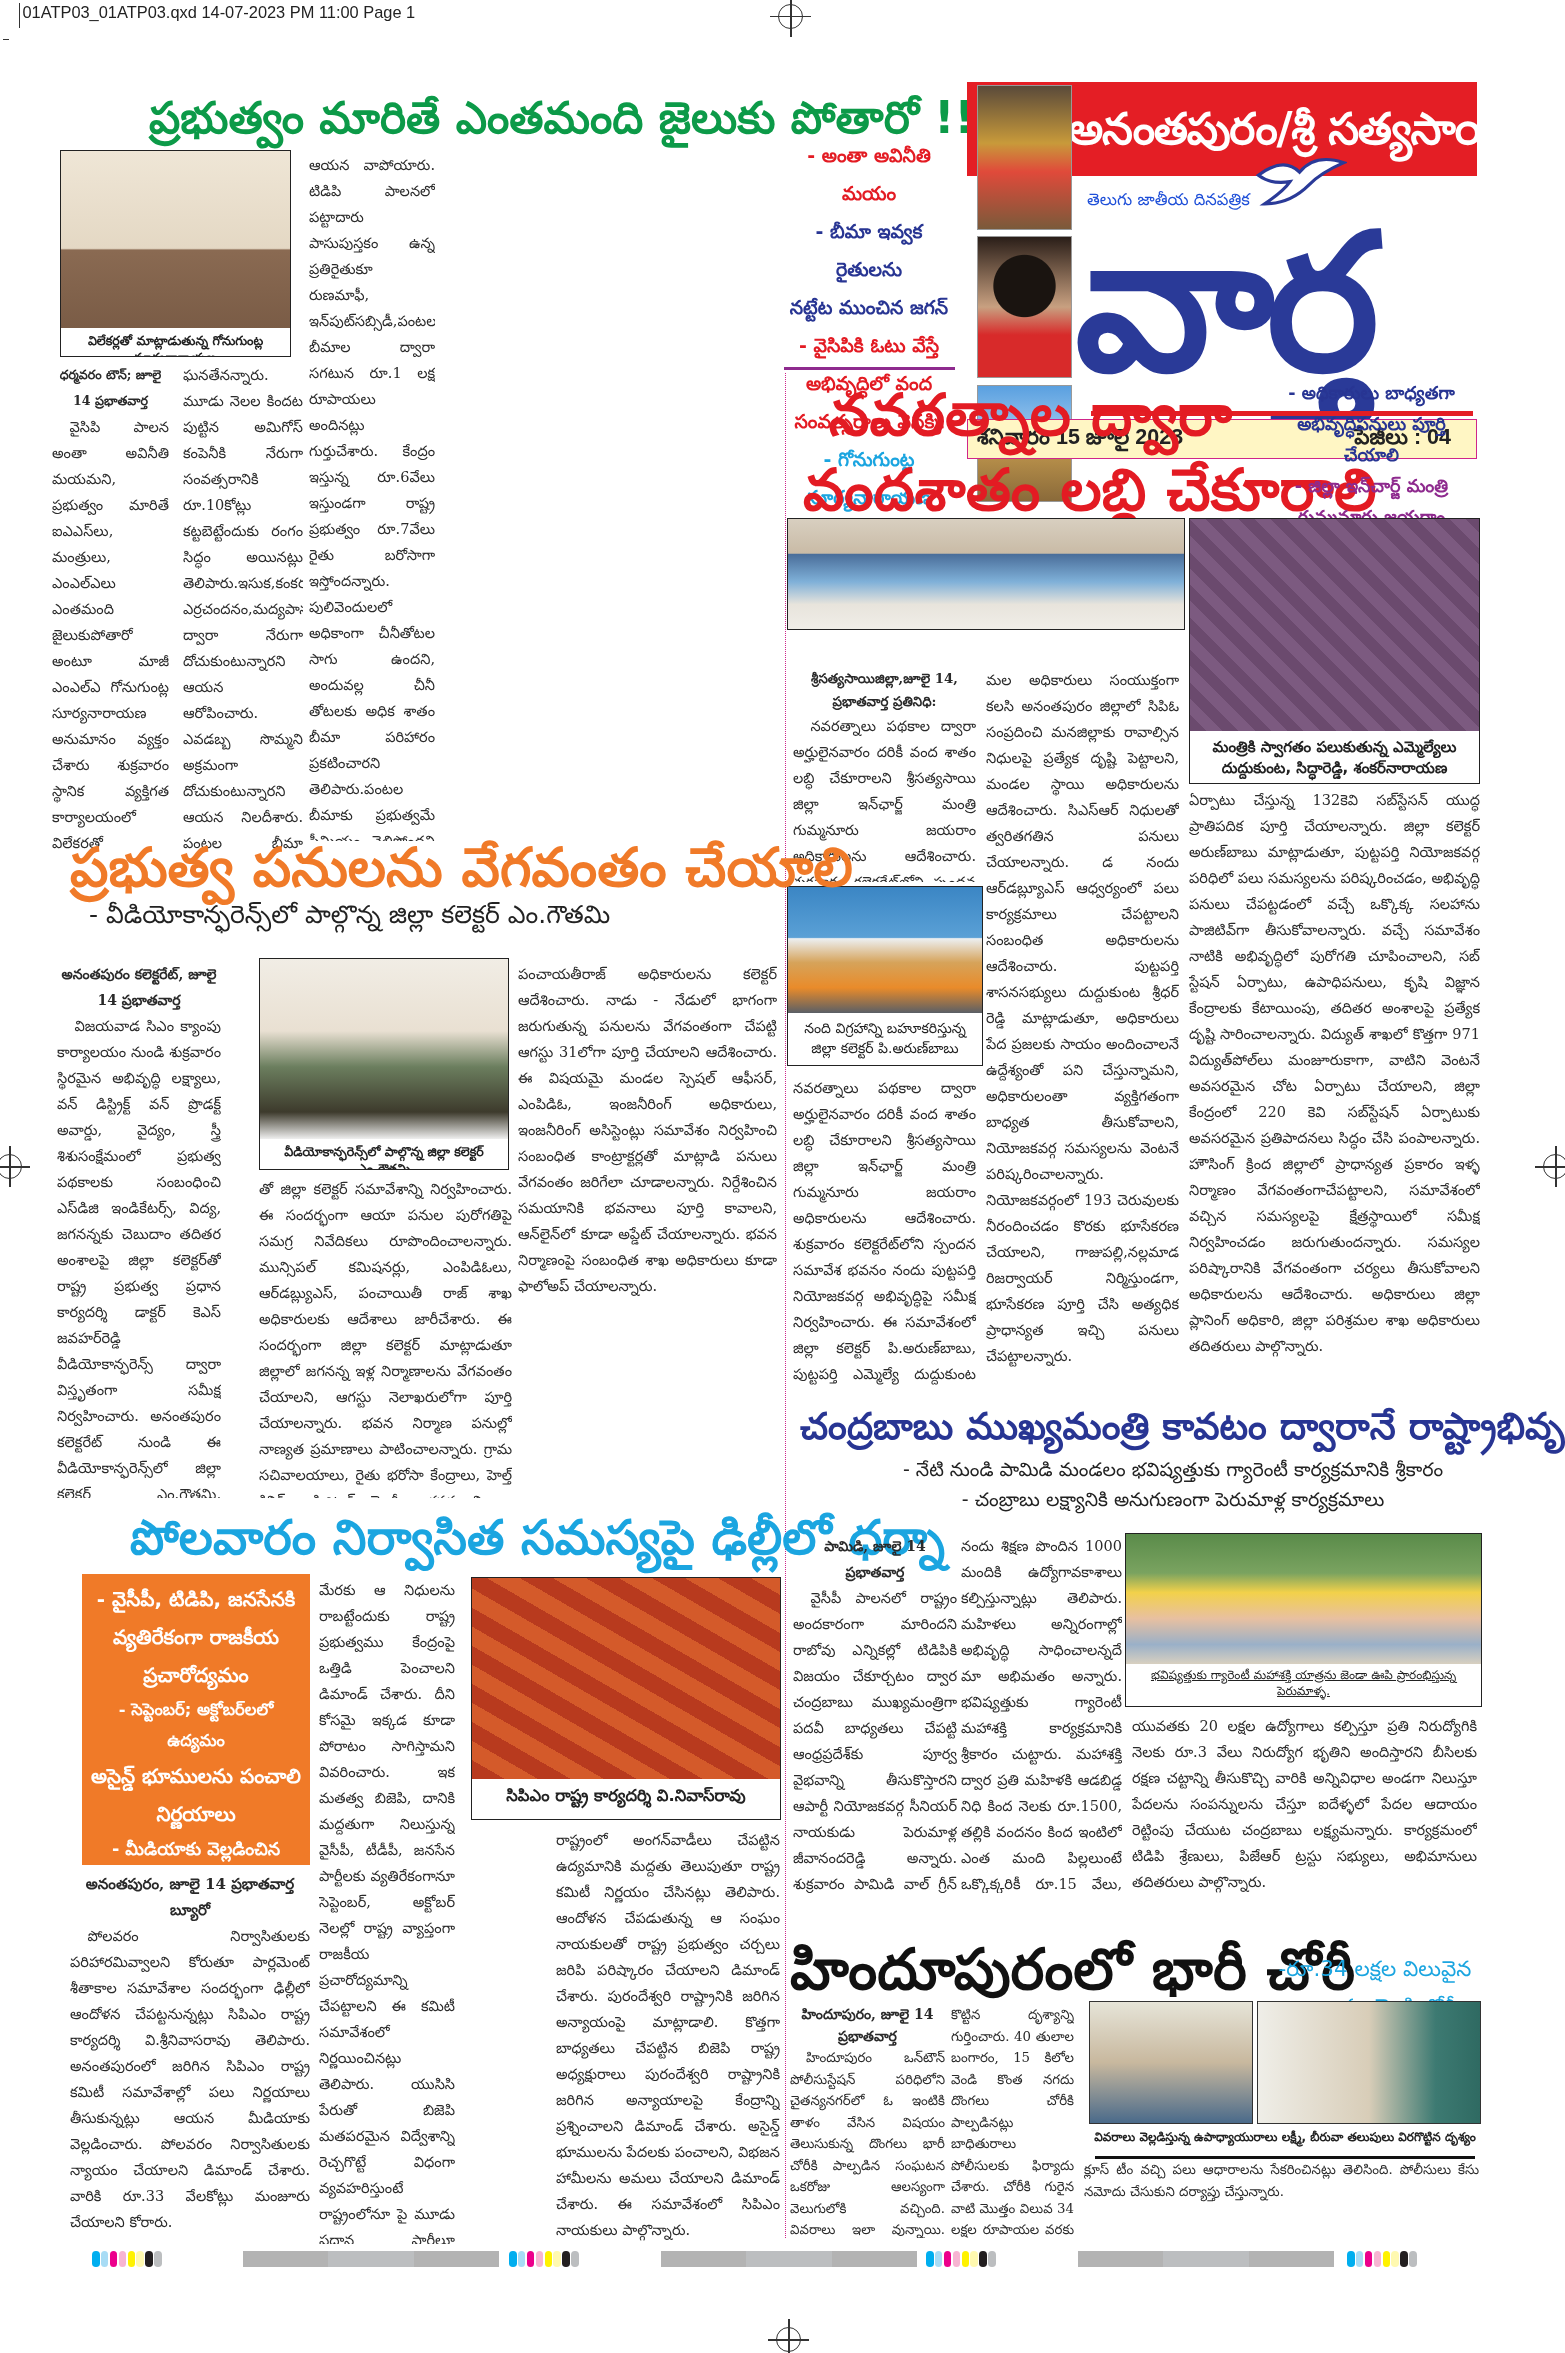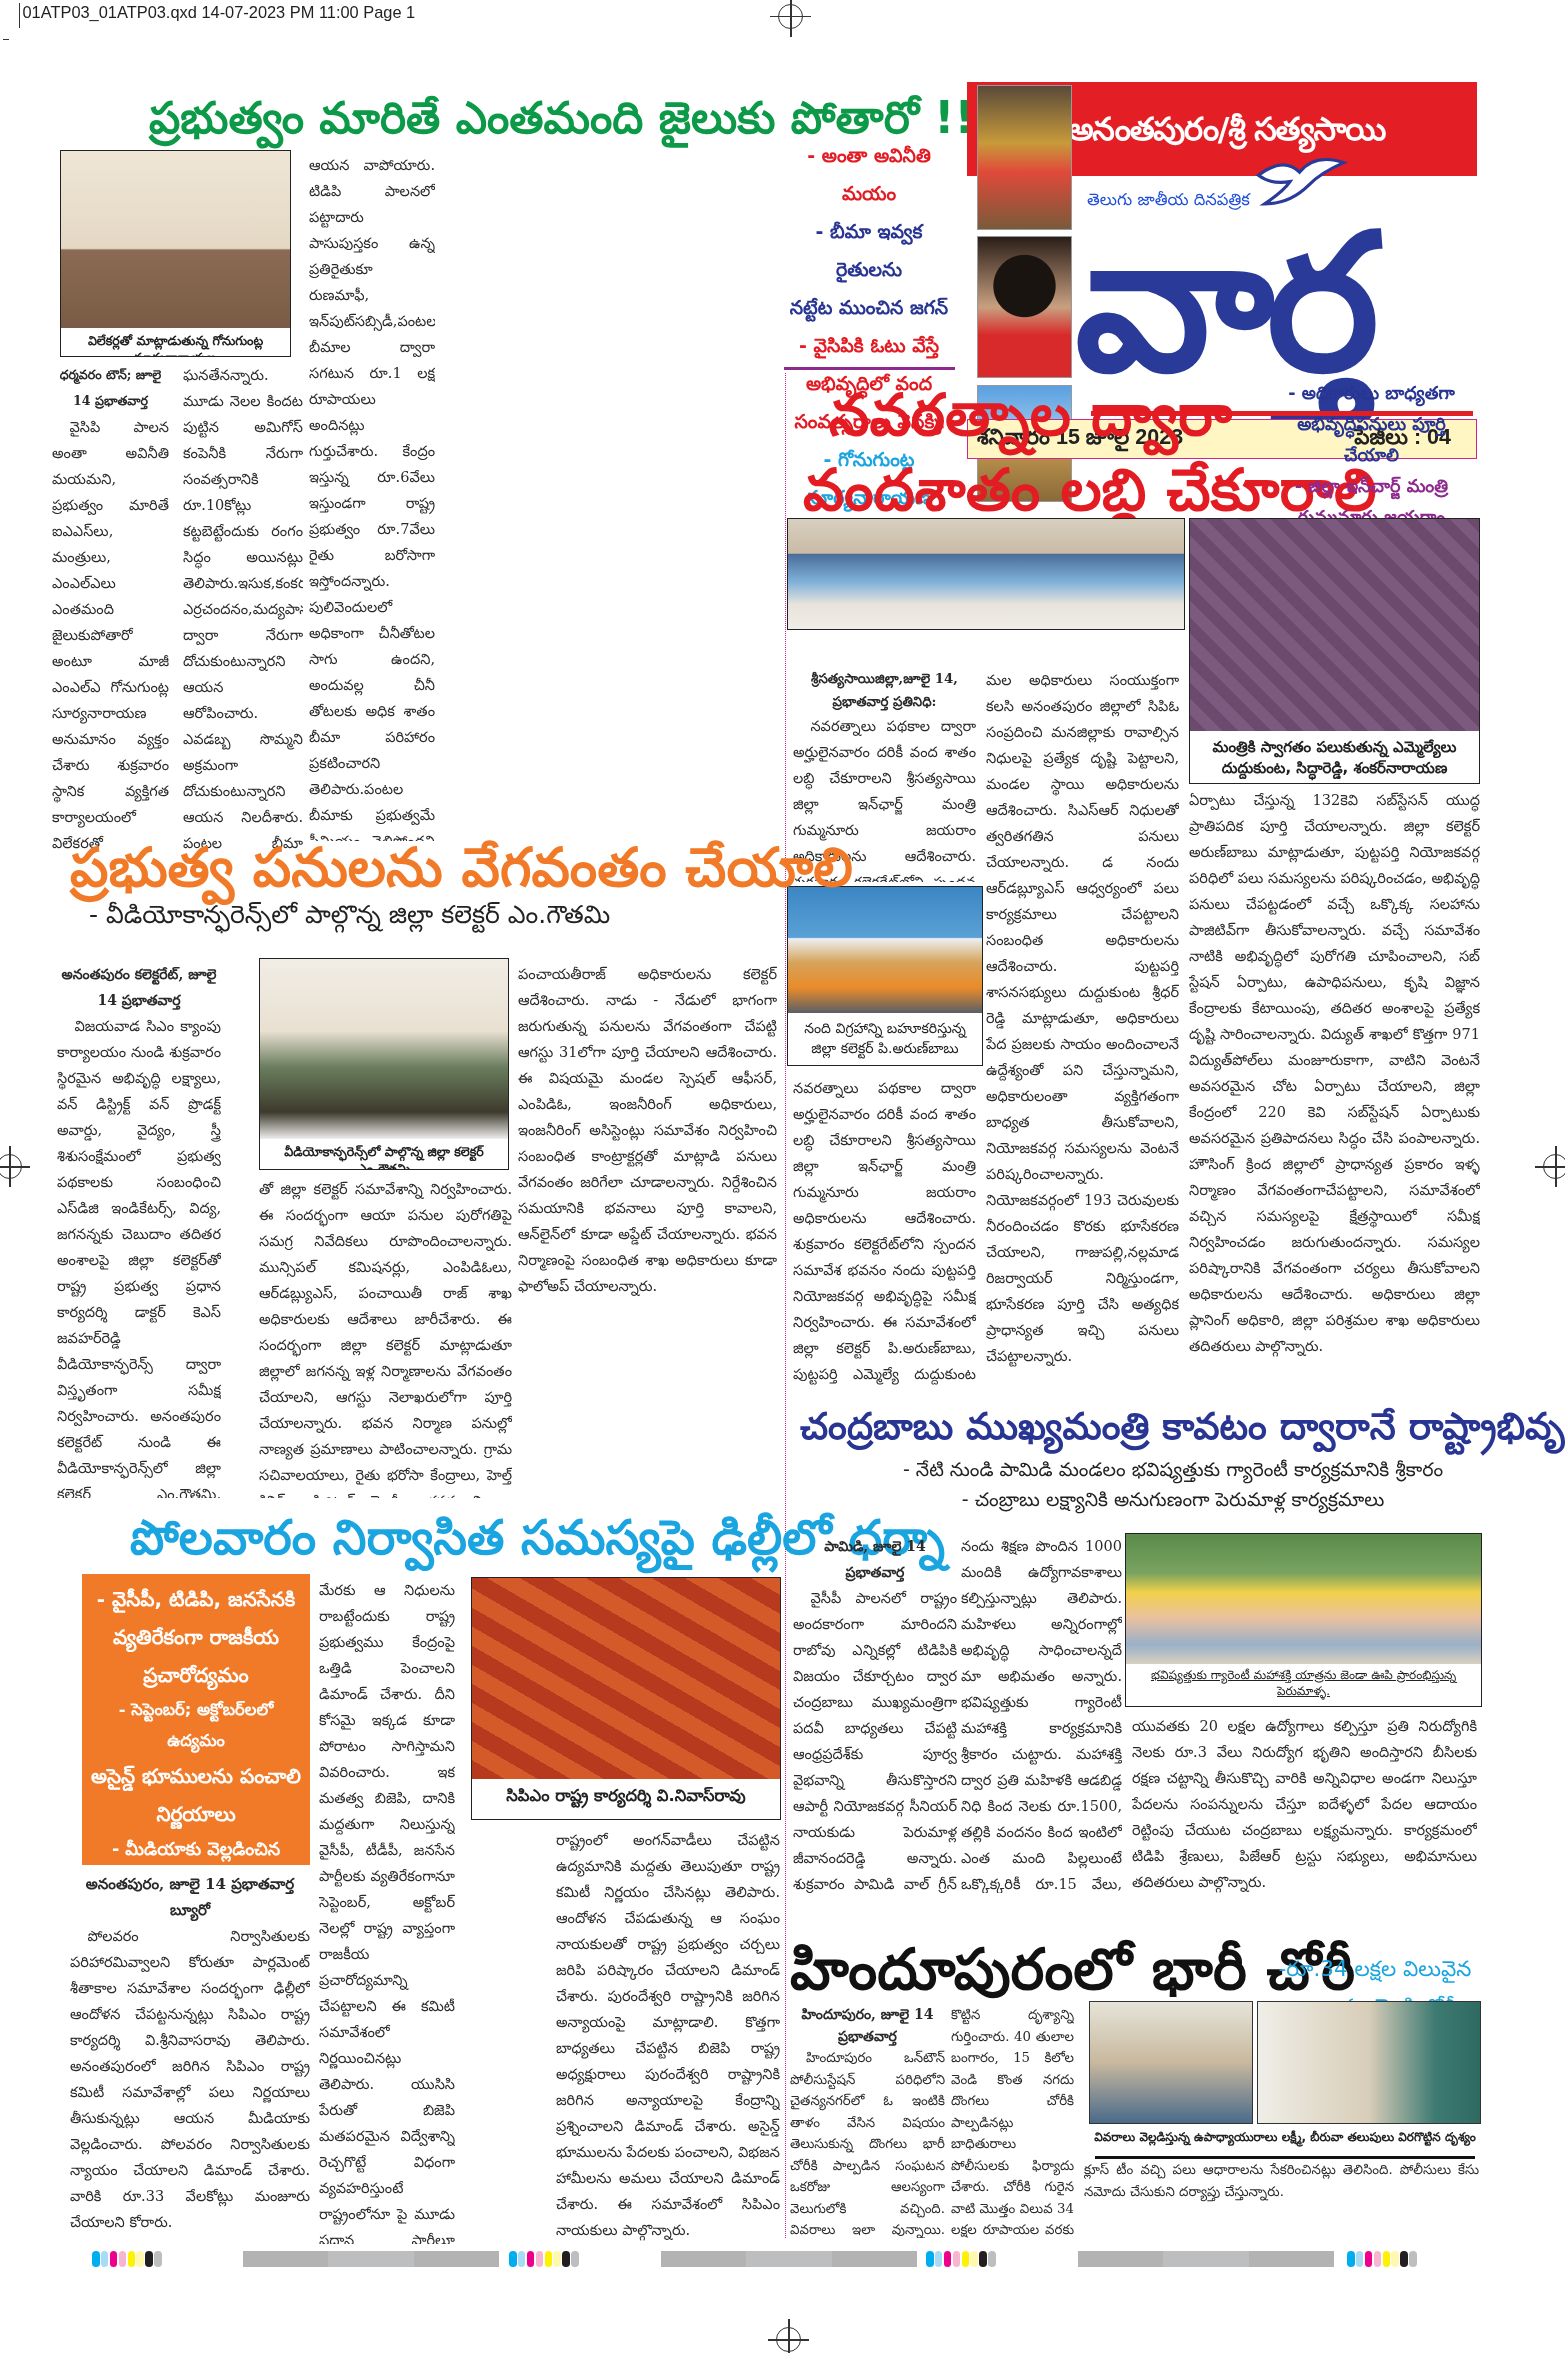--- a/index.html
+++ b/index.html
@@ -35,21 +35,21 @@
   .ph-cpm { background: repeating-linear-gradient(30deg,#b83a1e 0 16.4px,#d45a2a 16.4px 33px); }
   .ph-rally { background: linear-gradient(180deg,#5a8b4a 0%,#7aa360 30%,#f2d14a 45%,#e8c0a0 65%,#9ab0c8 85%,#d8d0c0 100%); }
   .ph-lady { background: linear-gradient(180deg,#e6e4d8 0%,#c8b89e 50%,#4a6a8a 100%); }
   .ph-room { background: linear-gradient(90deg,#efeee8 0%,#d8cdb8 50%,#3d7a72 80%,#2f6a62 100%); }
 
   .col { font-family: "DejaVu Serif", serif; font-size: 14.5px; line-height: 26px; color: #2a2a2a; text-align: justify; overflow: hidden; }
   .col p { text-indent: 1.2em; }
   .dateline { font-weight: bold; font-family: "DejaVu Serif", serif; font-size: 16px; text-align: center; line-height: 26px; }
 
   .masthead-red { left: 967px; top: 82px; width: 510px; height: 94px; background: #e41e25; }
-  .mast-title { color: #fff; font-size: 32px; font-weight: bold; line-height: 94px; padding-left: 101px; white-space: nowrap; letter-spacing: -1.3px; }
+  .mast-title { color: #fff; font-size: 44px; font-weight: bold; line-height: 94px; padding-left: 101px; white-space: nowrap; letter-spacing: -1.3px; }
   .mast-side { left: 977px; top: 85px; width: 95px; height: 443px; }
   .mast-side div { width: 95px; border: 0.6px solid #999; }
   .mast-saint-statue { height: 145px; background: linear-gradient(180deg,#5a4a3a,#c89a3a 40%,#e04a3a 60%,#7a5a3a); }
   .mast-saint { height: 142px; margin-top: 6.3px; background: radial-gradient(circle at 50% 35%,#1a1410 0 30%,transparent 31%), linear-gradient(180deg,#2a1e18 0%,#c8a080 50%,#d82a2a 70%,#d82a2a 100%); }
   .mast-nandi { height: 117px; margin-top: 6.3px; background: linear-gradient(180deg,#5aa0e0 0%,#9cc8ee 40%,#b8904a 60%,#8a6a3a 100%); }
   .mast-tagline { left: 1087px; top: 190px; font-size: 16.4px; color: #1d4ed8; white-space: nowrap; }
   .mast-logo { left: 1075px; top: 209px; width: 405px; height: 190px; color: #2a3a98; font-size: 190px; font-weight: bold; line-height: 190px; letter-spacing: -7.6px; }
   .mast-dove { left: 1252px; top: 150px; width: 95px; height: 57px; }
   .mast-redline { left: 1091px; top: 411px; width: 382px; height: 5px; background: #e41e25; }
   .datebar { left: 967px; top: 419px; width: 510px; height: 40px; background: #fff6c4; border: 1.9px solid #d0258a; display: flex; justify-content: space-between; align-items: center; padding: 0 25px 0 8.9px; font-weight: bold; font-size: 21.5px; font-family: "Liberation Sans", sans-serif; }

